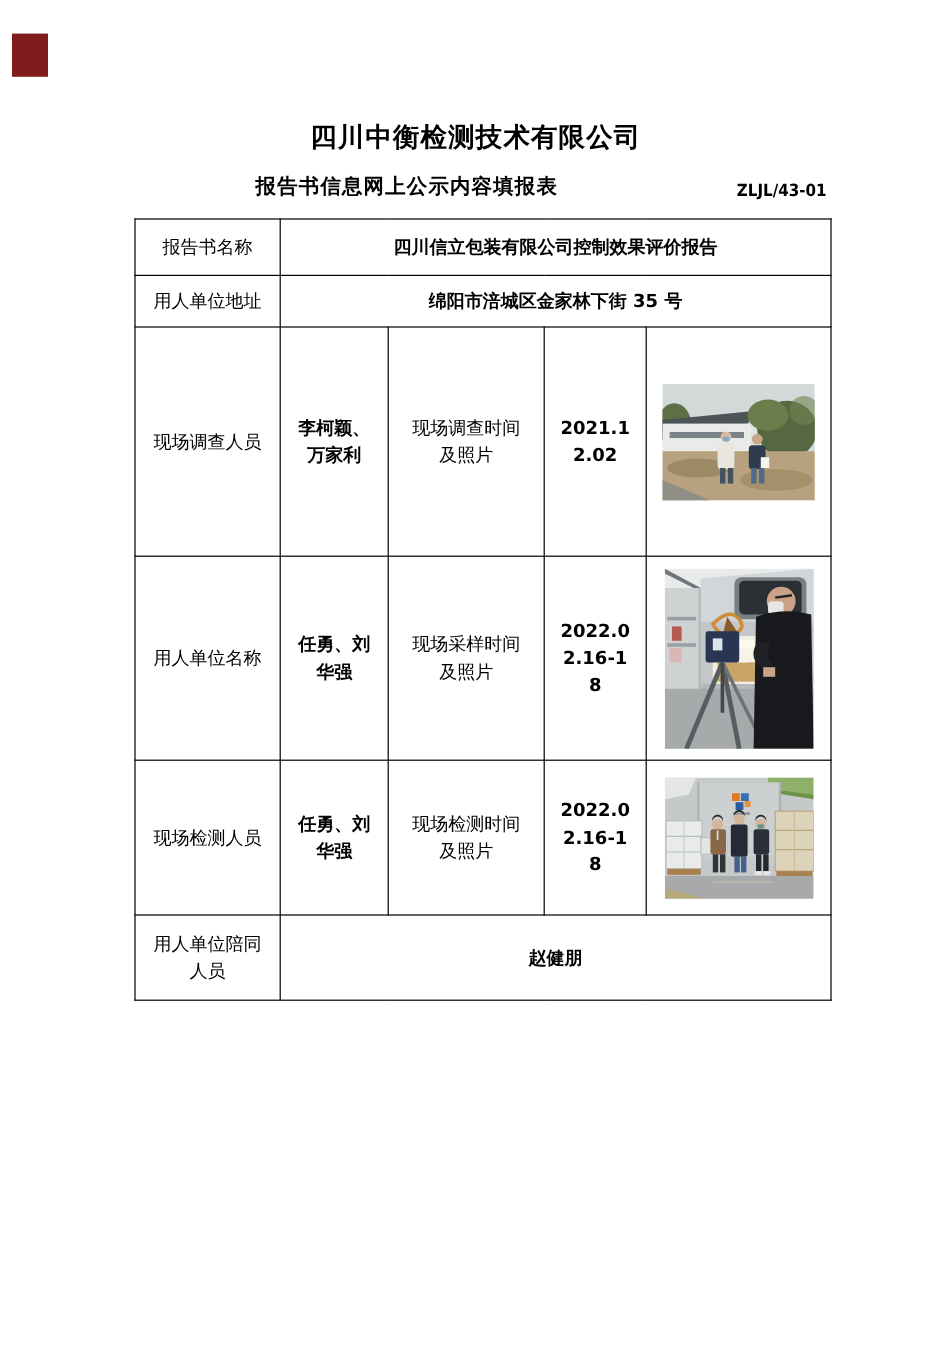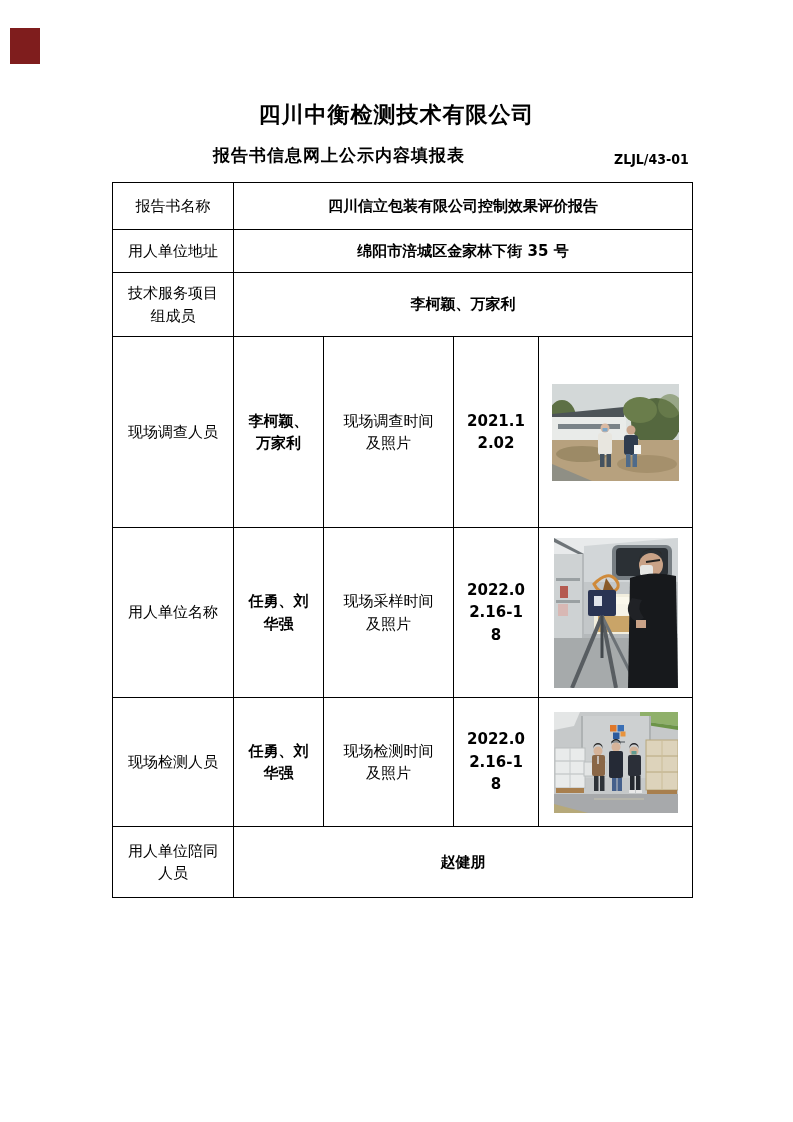--- a/index.html
+++ b/index.html
@@ -78,24 +78,20 @@
       <td class="lbl">报告书名称</td>
       <td class="val" colspan="4">四川信立包装有限公司控制效果评价报告</td>
     </tr>
 
 
     <tr class="r3">
       <td class="lbl">用人单位地址</td>
       <td class="val" colspan="4">绵阳市涪城区金家林下街 35 号</td>
     </tr>
 
-    <tr class="r4">
-      <td class="lbl">技术服务项目组成员</td>
-      <td class="val" colspan="4">李柯颖、万家利</td>
-    </tr>
 
     <tr class="r5">
       <td class="lbl">现场调查人员</td>
       <td class="namecol">李柯颖、万家利</td>
       <td class="timecol">现场调查时间及照片</td>
       <td class="datecol">2021.12.02</td>
       <td class="photocol">
         <svg class="photo ph1" viewBox="0 0 127 97" xmlns="http://www.w3.org/2000/svg">
           <rect x="0" y="0" width="127" height="97" fill="#d3d8d8"></rect>
           <ellipse cx="10" cy="34" rx="14" ry="18" fill="#5d7045"></ellipse>

